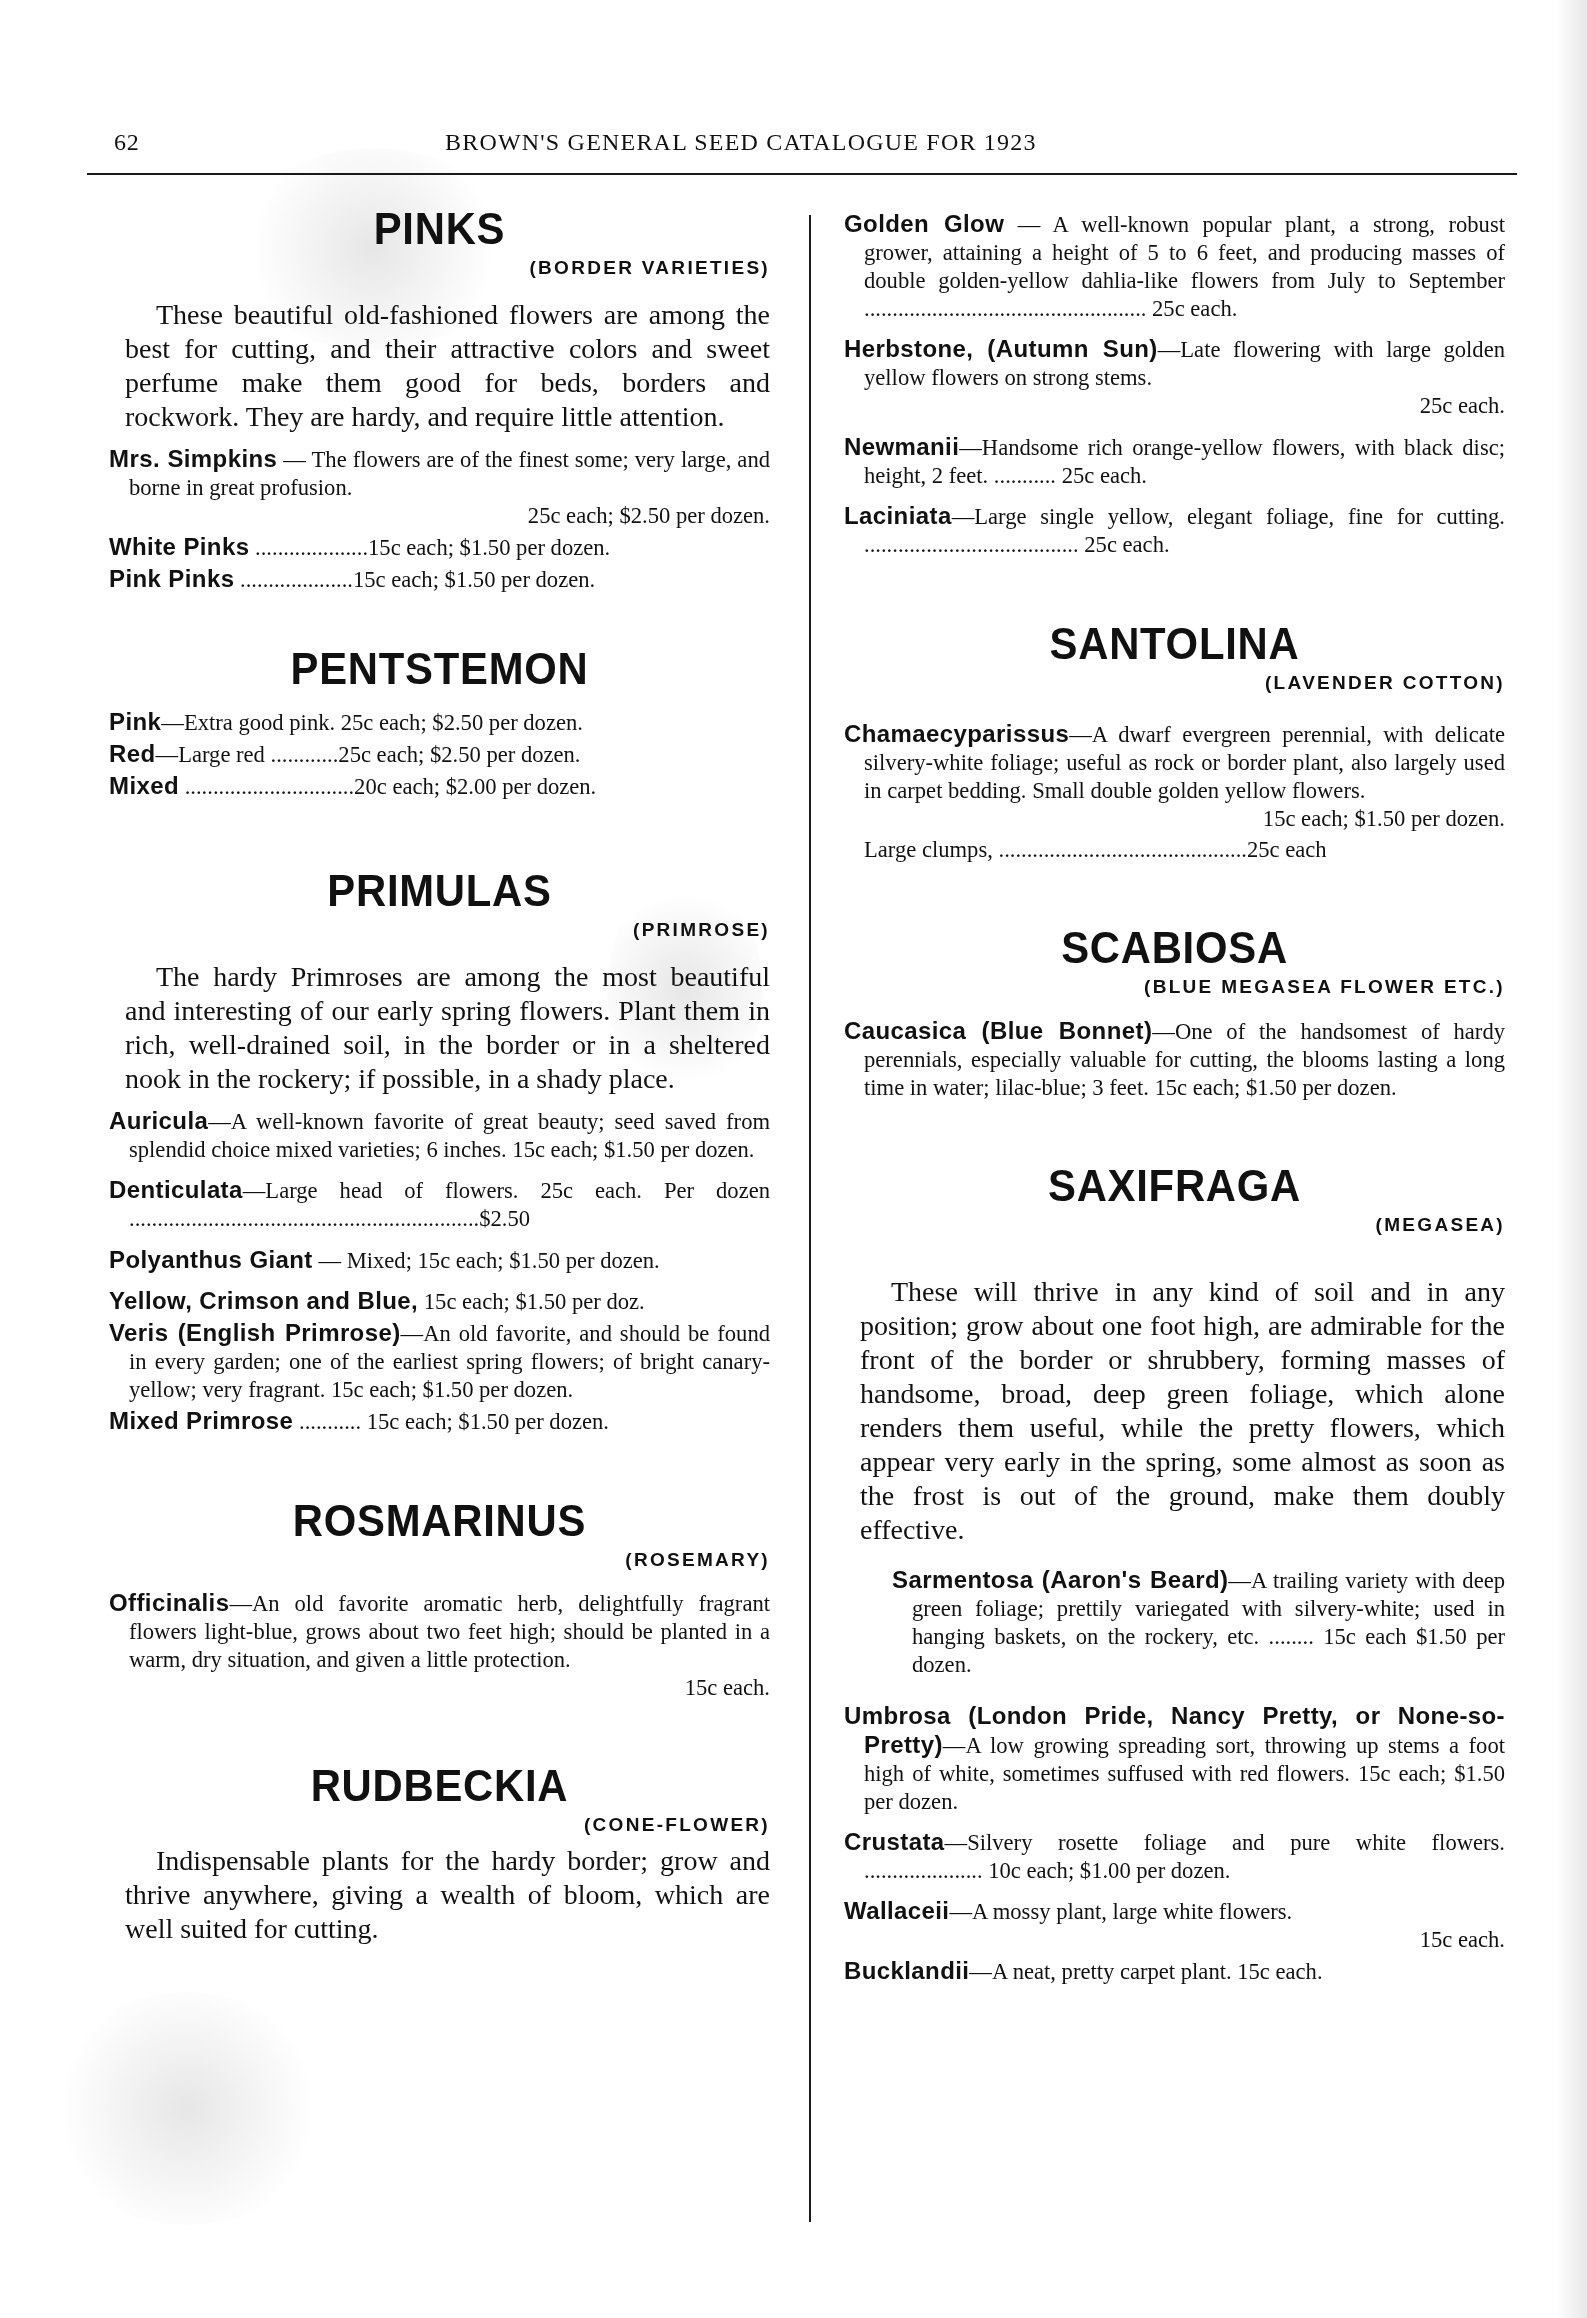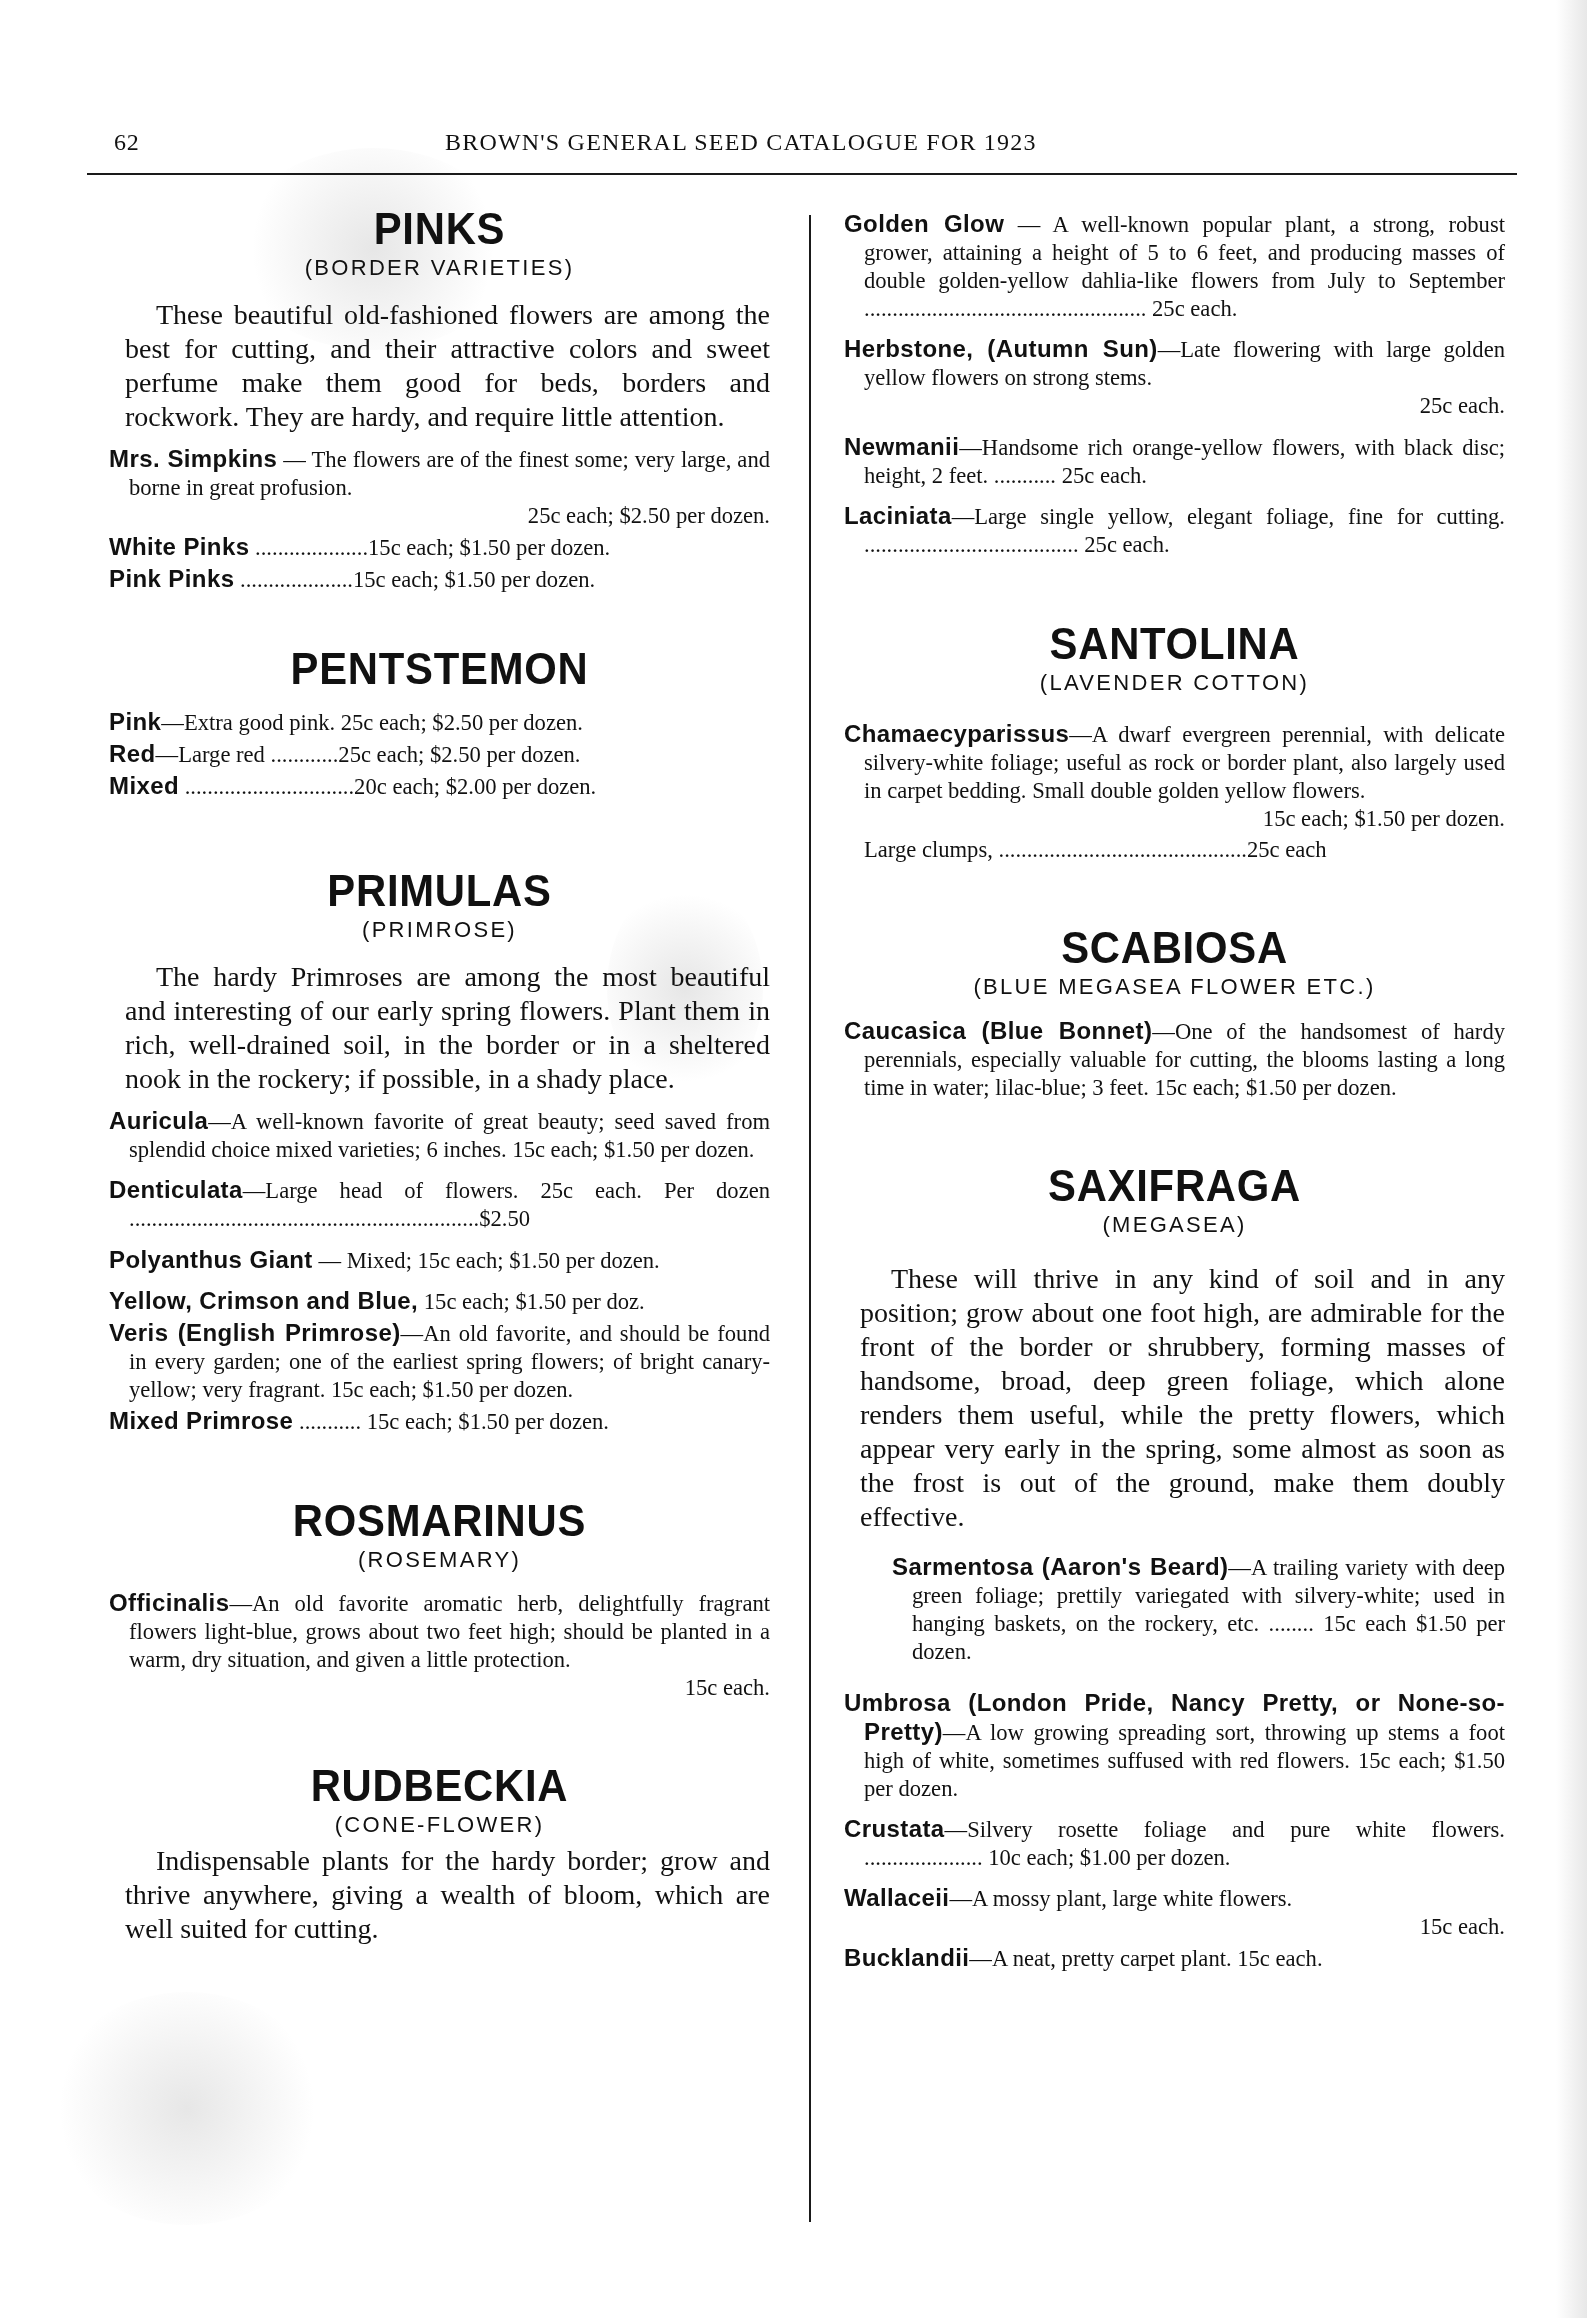--- a/index.html
+++ b/index.html
@@ -12,22 +12,22 @@
   .head-title { position: absolute; left: 331px; top: 4.7px; letter-spacing: 1.2px; }
   .head-rule { position: absolute; left: 87px; top: 173px; width: 1430px; height: 2.3px; background: #1a1a1a; }
   .col-divider { position: absolute; left: 809px; top: 215px; width: 2.3px; height: 2007px; background: #1a1a1a; }
   .col { position: absolute; top: 204px; width: 661px; }
   .col.left { left: 109px; }
   .col.right { left: 844px; top: 210px; }
   .section { margin: 0; }
   .sec-title { text-align: center; font-family: "Liberation Sans", sans-serif; font-weight: 900;
                font-size: 44px; line-height: 50px; letter-spacing: 0.8px; margin: 0;
                transform: scaleX(0.95); }
-  .sec-sub { text-align: center; font-family: "Liberation Sans", sans-serif; font-weight: normal;
-             font-size: 22px; line-height: 28px; letter-spacing: 2.3px; margin: 0 0 15.6px 0; }
+  .sec-sub { text-align: right; font-family: "Liberation Sans", sans-serif; font-weight: bold;
+             font-size: 19px; line-height: 28px; letter-spacing: 2.3px; margin: 0 0 15.6px 0; }
   .intro { font-family: "Liberation Serif", serif; font-size: 28px; line-height: 34px;
            text-align: justify; text-indent: 31px; margin: 0 0 11px 16px; }
   .entry { font-family: "Liberation Serif", serif; font-size: 22.6px; line-height: 28px;
            text-align: justify; margin: 0 0 12.4px 0; padding-left: 20px; text-indent: -20px; }
   .entry .name { font-family: "Liberation Sans", sans-serif; font-weight: bold; font-size: 24px; letter-spacing: 0.4px; }
   .entry.tight { margin-bottom: 3.1px; }
   .price-line { display: block; text-align: right; }
   .gap-m { height: 47px; }
   .gap-l { height: 62px; }
   .speckle { position: absolute; border-radius: 50%; opacity: 0.18;
@@ -170,21 +170,21 @@
       <div class="sec-sub">(BLUE MEGASEA FLOWER ETC.)</div>
       <p class="entry">
         <span class="name">Caucasica (Blue Bonnet)</span><span>—One of the handsomest of hardy perennials, especially valuable for cutting, the blooms lasting a long time in water; lilac-blue; 3 feet. 15c each; $1.50 per dozen.</span>
       </p>
     </div>
 
     <div class="gap-m"></div>
 
     <div class="section">
       <h2 class="sec-title">SAXIFRAGA</h2>
-      <div class="sec-sub" style="margin-bottom:23px;">(MEGASEA)</div>
+      <div class="sec-sub" style="margin-bottom:36px;">(MEGASEA)</div>
       <p class="intro" style="margin-bottom:18.7px;">These will thrive in any kind of soil and in any position; grow about one foot high, are admirable for the front of the border or shrubbery, forming masses of handsome, broad, deep green foliage, which alone renders them useful, while the pretty flowers, which appear very early in the spring, some almost as soon as the frost is out of the ground, make them doubly effective.</p>
       <p class="entry" style="margin-bottom:23px;margin-left:48px;">
         <span class="name">Sarmentosa (Aaron's Beard)</span><span>—A trailing variety with deep green foliage; prettily variegated with silvery-white; used in hanging baskets, on the rockery, etc. ........ 15c each $1.50 per dozen.</span>
       </p>
       <p class="entry" style="margin-bottom:12px;">
         <span class="name">Umbrosa (London Pride, Nancy Pretty, or None-so-Pretty)</span><span>—A low growing spreading sort, throwing up stems a foot high of white, sometimes suffused with red flowers. 15c each; $1.50 per dozen.</span>
       </p>
       <p class="entry">
         <span class="name">Crustata</span><span>—Silvery rosette foliage and pure white flowers. ..................... 10c each; $1.00 per dozen.</span>
       </p>

